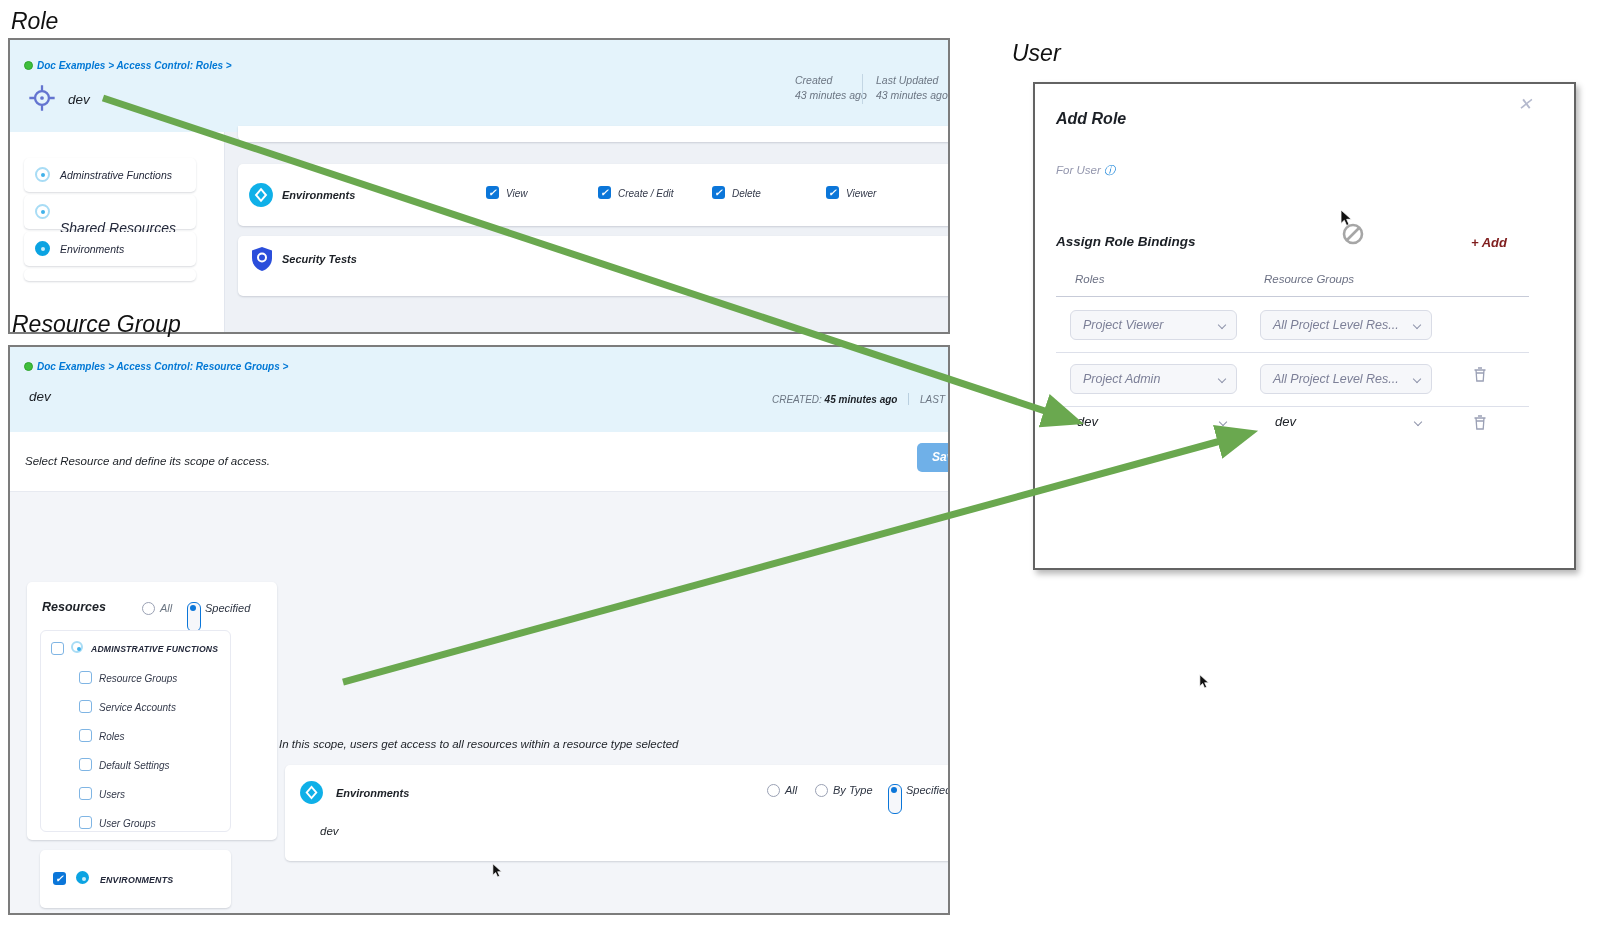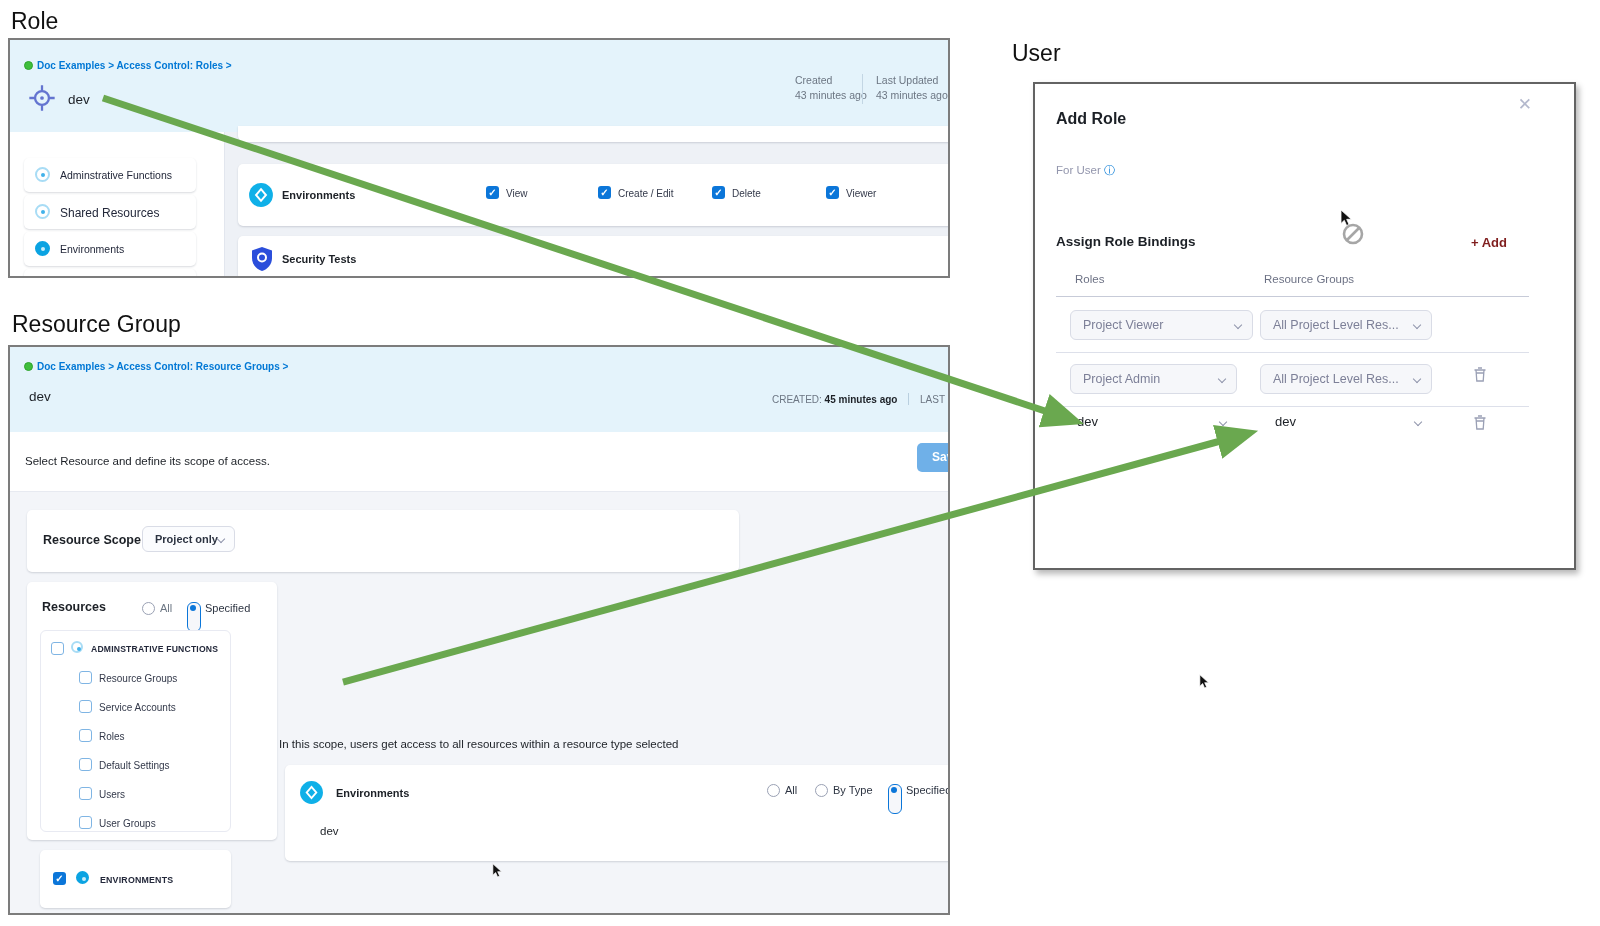--- a/index.html
+++ b/index.html
@@ -1,17 +1,17 @@
 <!DOCTYPE html>
 <html><head>
 <meta charset="utf-8">
 <style>
   * { margin:0; padding:0; box-sizing:border-box; }
   html,body { background:#ffffff; font-family:"Liberation Sans", sans-serif; }
-  #stage { position:relative; width:1600px; height:926px; background:#fff; overflow:hidden; }
+  #stage { position:relative; width:1600px; height:926px; background:#fff; overflow:hidden;font-style:italic; }
 
   .sec-title { position:absolute; font-size:23px; color:#111; font-weight:400; }
 
   .panel { position:absolute; background:#fff; border:2px solid #7c7c7c; overflow:hidden; }
   .bluehdr { position:absolute; left:0; top:0; right:0; background:#e4f3fb; }
 
   .crumb { position:absolute; font-size:10px; font-weight:700; color:#0278d5; white-space:nowrap; }
   .crumb .gdot { display:inline-block; width:9px; height:9px; border-radius:50%;
                  background:#3fbe3c; border:1px solid #2ea32c; vertical-align:-1px; margin-right:4px; }
 
@@ -58,21 +58,21 @@
 
   svg.overlay { position:absolute; left:0; top:0; z-index:50; pointer-events:none; }
 </style>
 </head>
 <body>
 
 <div id="stage">
 
   <div class="sec-title" style="left:11px; top:8px;">Role</div>
 
-  <div class="panel" style="left:8px; top:38px; width:942px; height:240px;">
+  <div class="panel" style="left:8px; top:38px; width:942px; height:296px;">
     <div class="bluehdr" style="height:92px;"></div>
     <div class="crumb" style="left:14px; top:20px;">
       <span class="gdot"></span><span>Doc Examples &gt; Access Control: Roles &gt;</span>
     </div>
     <svg style="position:absolute; left:16px; top:42px;" width="32" height="32" viewBox="0 0 24 24">
       <circle cx="12" cy="12" r="5.2" fill="none" stroke="#6374d0" stroke-width="1.7"></circle>
       <circle cx="12" cy="12" r="1.4" fill="#6374d0"></circle>
       <path d="M12 2.5v4 M12 17.5v4 M2.5 12h4 M17.5 12h4" stroke="#6374d0" stroke-width="1.7"></path>
     </svg>
     <div class="pg-title" style="left:58px; top:52px;">dev</div>
@@ -91,21 +91,21 @@
       <div style="position:absolute; left:214px; top:0; bottom:0; width:1px; background:#e2e6ee;"></div>
 
       <div style="position:absolute; left:215px; top:0; right:0; bottom:0; background:#eef1f6;"></div>
 
       <div class="card" style="left:14px; top:26px; width:172px; height:34px;">
         <span class="doticon" style="position:absolute; left:11px; top:9px;"></span>
         <span style="position:absolute; left:36px; top:11px; font-size:10.5px; color:#23283a;">Adminstrative Functions</span>
       </div>
       <div class="card" style="left:14px; top:63px; width:172px; height:34px;">
         <span class="doticon" style="position:absolute; left:11px; top:9px;"></span>
-        <span style="position:absolute; left:36px; top:11px; font-size:12px; color:#23283a;">Shared Resources</span>
+        <span style="position:absolute; left:36px; top:25px; font-size:14px; color:#23283a;">Shared Resources</span>
       </div>
       <div class="card" style="left:14px; top:100px; width:172px; height:34px;">
         <span class="doticon active" style="position:absolute; left:11px; top:9px;"></span>
         <span style="position:absolute; left:36px; top:11px; font-size:10.5px; color:#23283a;">Environments</span>
       </div>
       <div class="card" style="left:14px; top:137px; width:172px; height:12px;"></div>
 
       <div class="card" style="left:228px; top:-6px; width:722px; height:16px; border-radius:0 0 6px 6px;"></div>
 
       <div class="card" style="left:228px; top:32px; width:722px; height:62px;">
@@ -155,27 +155,20 @@
     </div>
 
     <div style="position:absolute; left:0; top:85px; right:0; height:60px; background:#fff; border-bottom:1px solid #e7eaf1;">
       <span style="position:absolute; left:15px; top:23px; font-size:11.5px; color:#1c2026;">Select Resource and define its scope of access.</span>
       <span style="position:absolute; left:907px; top:11px; width:70px; height:29px; background:#6fb0e8; border-radius:5px;
                    color:#fff; font-size:12px; font-weight:700; line-height:29px; padding-left:15px;">Sav</span>
     </div>
 
     <div style="position:absolute; left:0; top:145px; right:0; bottom:0; background:#f3f5f9;">
 
-      <div class="card" style="left:17px; top:18px; width:712px; height:62px;">
-        <span style="position:absolute; left:16px; top:23px; font-size:12.5px; font-weight:700; color:#1c2026;">Resource Scope</span>
-        <span class="sel" style="left:115px; top:16px; width:93px; height:26px; line-height:24px; font-size:11px; background:#fbfcfe; color:#2d3442; font-weight:700;">
-          <span>Project only</span>
-          <span class="chev" style="position:absolute; right:10px; top:9px;"></span>
-        </span>
-      </div>
 
       <div class="card" style="left:17px; top:90px; width:250px; height:258px;">
         <span style="position:absolute; left:15px; top:18px; font-size:12.5px; font-weight:700; color:#1c2026;">Resources</span>
         <span class="radio" style="left:115px; top:20px;"></span>
         <span class="r-lbl" style="left:133px; top:20px; color:#6c7683;">All</span>
         <span class="radio sel" style="left:160px; top:20px;"></span>
         <span class="r-lbl" style="left:178px; top:20px;">Specified</span>
 
         <div style="position:absolute; left:13px; top:48px; width:191px; height:202px; border:1px solid #e8eaf2; border-radius:6px; background:#fff;">
           <span class="cb empty" style="left:10px; top:11px;"></span>
@@ -244,21 +237,21 @@
 
 
     <div style="position:absolute; left:21px; top:150px; font-size:13.5px; font-weight:700; color:#1c2026;">Assign Role Bindings</div>
     <div style="position:absolute; right:67px; top:151px; font-size:13px; font-weight:700; color:#7f1d1d;">+ Add</div>
 
     <div style="position:absolute; left:40px; top:189px; font-size:11.5px; color:#6c7184;">Roles</div>
     <div style="position:absolute; left:229px; top:189px; font-size:11.5px; color:#6c7184;">Resource Groups</div>
 
     <div class="hr" style="left:21px; right:45px; top:212px; background:#c7cbd8;"></div>
 
-    <span class="sel" style="left:35px; top:226px; width:183px;">
+    <span class="sel" style="left:35px; top:226px; width:167px;">
       <span>Project Viewer</span><span class="chev"></span>
     </span>
     <span class="sel" style="left:225px; top:226px; width:172px;">
       <span>All Project Level Res...</span><span class="chev"></span>
     </span>
     <div class="hr" style="left:21px; right:45px; top:268px;"></div>
 
     <span class="sel" style="left:35px; top:280px; width:167px;">
       <span>Project Admin</span><span class="chev"></span>
     </span>

